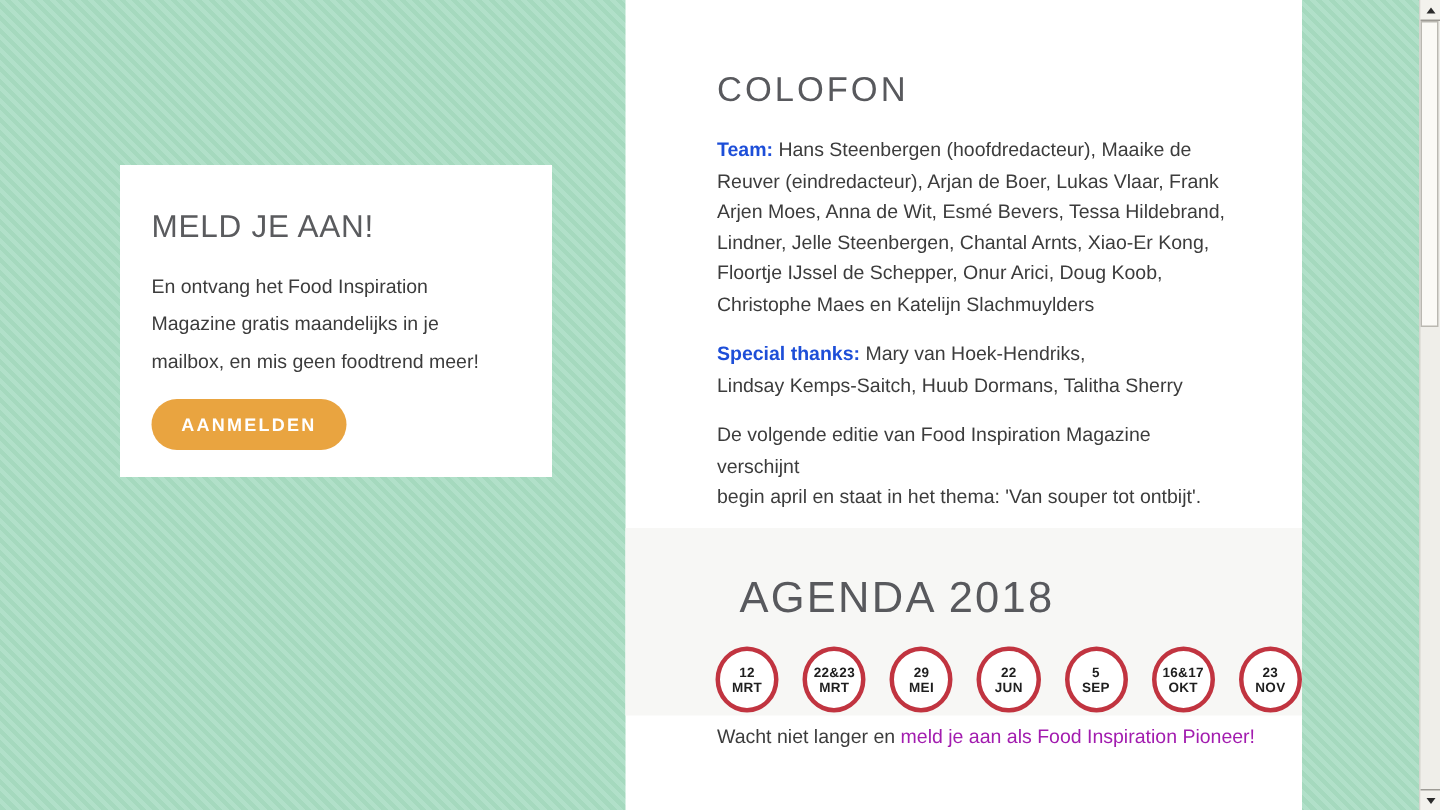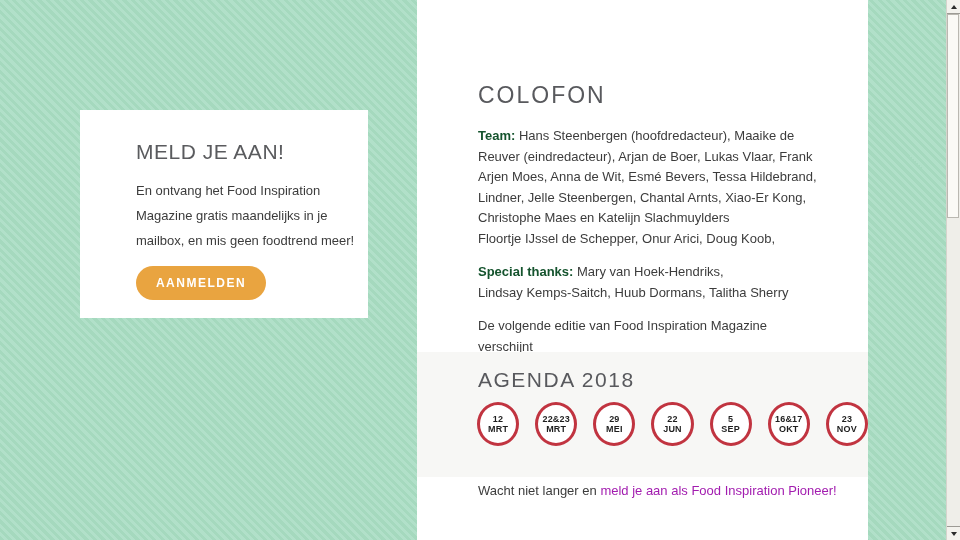--- a/index.html
+++ b/index.html
@@ -15,40 +15,40 @@
       #a5d9be 0px,#a5d9be 3px,#b1e0c9 3px,#b1e0c9 6px);
   }
 
   
   .content-col{
     position:absolute;left:417px;top:0;width:451px;height:540px;
     background:#ffffff;
   }
   .colofon{padding:0 50px 0 61px;}
   .colofon h1{
-    margin:0;padding-top:82px;
+    margin:0;padding-top:46px;
     font-size:23px;font-weight:400;color:#58595d;letter-spacing:2px;
   }
   .bodytext{
     font-size:13px;line-height:20.5px;color:#3c3c3c;margin:0;
   }
   .team{margin-top:17px;}
   .special{margin-top:13px;}
   .nextedition{margin-top:13px;}
-  .bodytext b{color:#14532d;}
+  .bodytext b{color:#1d4ed8;}
   .blockline{display:block;}
 
   
   .agenda{
     position:absolute;left:0;top:352px;width:451px;height:125px;
     background:#f7f7f5;box-sizing:border-box;padding-left:61px;
   }
   .agenda h2{
-    margin:0;padding-top:16px;
-    font-size:21px;font-weight:400;color:#58595d;letter-spacing:1.5px;
+    margin:15px;padding-top:16px;
+    font-size:29px;font-weight:400;color:#58595d;letter-spacing:1.5px;
   }
   .circles{display:flex;gap:16px;margin-top:10px;margin-left:-1px;}
   .date-circle{
     width:44px;height:44px;border-radius:50%;box-sizing:border-box;
     border:3px solid #c13440;background:#ffffff;
     display:flex;flex-direction:column;align-items:center;justify-content:center;
     font-size:9px;line-height:10px;font-weight:bold;color:#1e1e1e;
     letter-spacing:0.2px;text-align:center;
   }
 
@@ -57,21 +57,21 @@
     position:absolute;left:61px;top:482px;
     font-size:13px;line-height:18.5px;color:#3c3c3c;
   }
   .footer-cta a{
     color:#a21caf;text-decoration:none;cursor:pointer;
   }
 
   
   .signup-card{
     position:absolute;left:80px;top:110px;width:288px;height:208px;
-    background:#ffffff;box-sizing:border-box;padding:30px 0 0 56px;
+    background:#ffffff;box-sizing:border-box;padding:30px 0 0 21px;
   }
   .signup-card h2{
     margin:0;font-size:21px;font-weight:400;color:#5a5b5e;letter-spacing:0.5px;
   }
   .signup-card p{
     margin:14px 0 0 0;font-size:13px;line-height:25px;color:#3c3c3c;
   }
   .pill-button{
     margin-top:13px;width:130px;height:34px;border:none;border-radius:17px;
     background:#e9a440;color:#ffffff;
@@ -114,22 +114,22 @@
   <div class="content-col">
 
     <section class="colofon">
       <h1>COLOFON</h1>
 
       <p class="bodytext team">
         <span class="blockline"><b>Team:</b><span> Hans Steenbergen (hoofdredacteur), Maaike de</span></span>
         <span class="blockline">Reuver (eindredacteur), Arjan de Boer, Lukas Vlaar, Frank</span>
         <span class="blockline">Arjen Moes, Anna de Wit, Esmé Bevers, Tessa Hildebrand,</span>
         <span class="blockline">Lindner, Jelle Steenbergen, Chantal Arnts, Xiao-Er Kong,</span>
+        <span class="blockline">Floortje IJssel de Schepper, Onur Arici, Doug Koob,</span>
         <span class="blockline">Christophe Maes en Katelijn Slachmuylders</span>
-        <span class="blockline">Floortje IJssel de Schepper, Onur Arici, Doug Koob,</span>
       </p>
 
       <p class="bodytext special">
         <span class="blockline"><b>Special thanks:</b><span> Mary van Hoek-Hendriks,</span></span>
         <span class="blockline">Lindsay Kemps-Saitch, Huub Dormans, Talitha Sherry</span>
       </p>
 
       <p class="bodytext nextedition">
         <span class="blockline">De volgende editie van Food Inspiration Magazine verschijnt</span>
         <span class="blockline">begin april en staat in het thema: 'Van souper tot ontbijt'.</span>

